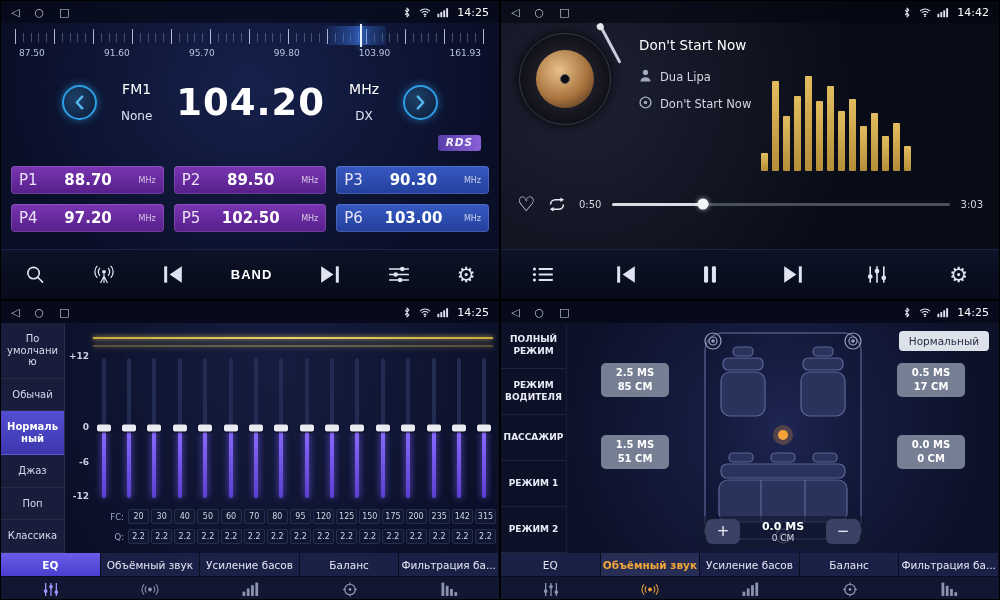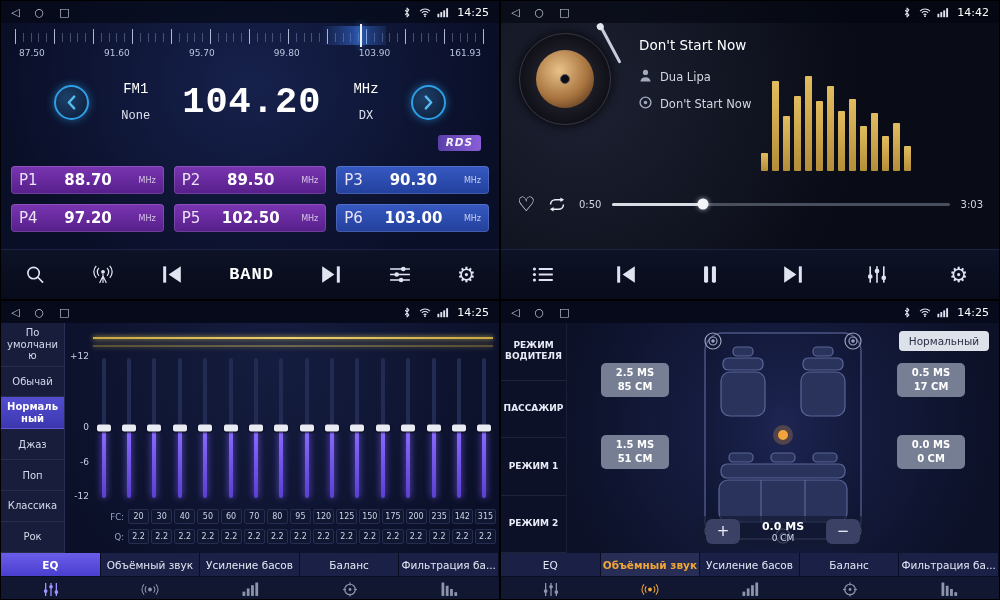--- a/index.html
+++ b/index.html
@@ -12,37 +12,37 @@
   .nav-keys { display:flex; gap:15px; color:#c9cfdf; }
   .nav-ic { font-size:11px; line-height:1; cursor:pointer; }
   .status-right { display:flex; align-items:center; gap:6px; color:#e2e6f0; }
   .st-ic svg { width:12px; height:11px; display:block; }
   .time { font-size:11px; color:#fff; margin-left:2px; }
 
   
   .toolbar { height:50px; min-height:50px; margin-top:auto; display:flex; align-items:center; justify-content:space-around; background:linear-gradient(180deg,#0d1226,#070b1a); border-top:1px solid #1d2344; }
   .tb-btn { background:none; border:none; color:#e0e4f0; cursor:pointer; display:flex; align-items:center; justify-content:center; padding:4px; }
   .tb-btn svg { width:22px; height:19px; }
-  .tb-btn.band { font-size:17px; font-weight:bold; letter-spacing:1px; color:#fff; font-family:Liberation Mono, monospace; }
+  .tb-btn.band { font-size:13px; font-weight:bold; letter-spacing:1px; color:#fff; font-family:Liberation Sans, sans-serif; }
   .tb-btn.gear { font-size:21px; line-height:1; }
 
   
   .q-radio { background:radial-gradient(ellipse at 50% 28%, #16214c 0%, #0a0f28 70%); }
   .ruler { position:relative; height:36px; margin:4px 14px 0; cursor:pointer; }
   .ticks { position:absolute; left:0; right:0; top:2px; height:15px;
     background:
       repeating-linear-gradient(90deg, rgba(205,215,240,.8) 0 1px, transparent 1px 39px),
       repeating-linear-gradient(90deg, rgba(160,172,205,.38) 0 1px, transparent 1px 7.8px);
     background-size:100% 15px, 100% 9px; background-position:0 0, 0 4px; background-repeat:no-repeat; }
   .ruler-highlight { position:absolute; left:65%; width:14%; top:-1px; height:19px;
     background:linear-gradient(90deg, transparent, rgba(66,132,255,.5) 55%, rgba(66,132,255,.12)); }
   .ruler-needle { position:absolute; left:73.5%; top:-3px; width:2px; height:23px; background:#ecf4ff; box-shadow:0 0 7px #4a9aff; }
   .ruler-labels { position:absolute; left:4px; right:4px; top:21px; display:flex; justify-content:space-between; }
   .ruler-label { font-size:9px; color:#b9c3de; }
-  .freq-row { display:flex; align-items:center; justify-content:center; gap:32px; margin-top:8px; height:62px;font-family:Liberation Mono, monospace; }
+  .freq-row { display:flex; align-items:center; justify-content:center; gap:24px; margin-top:8px; height:62px; }
   .round-btn { width:35px; height:35px; border-radius:50%; border:2px solid #2e9fe6; color:#56bbf2; cursor:pointer;
     background:radial-gradient(circle at 35% 35%, #1d4068, #0d1b38); box-shadow:0 0 9px rgba(46,159,230,.55); display:flex; align-items:center; justify-content:center; }
   .round-btn svg { width:11px; height:15px; }
   .freq-col { display:flex; flex-direction:column; align-items:center; gap:12px; }
   .band-label, .unit-label { font-size:14px; color:#fff; }
   .mode-label { font-size:12px; color:#dfe4f2; }
   .freq-value { font-size:37px; font-weight:bold; color:#fff; letter-spacing:1px; }
   .rds-row { height:18px; min-height:18px; display:flex; justify-content:flex-end; padding-right:18px; margin-top:2px; }
   .rds-badge { font-size:10.5px; font-style:italic; font-weight:bold; color:#f2f0fa; letter-spacing:1px;
     background:linear-gradient(90deg,#5a3fa8,#8a5fd8); padding:1px 8px; border-radius:3px; height:16px; }
@@ -76,26 +76,26 @@
   .ptime { font-size:10px; color:#d2d7e2; }
   .progress { flex:1; position:relative; height:3px; background:#4a4f5e; border-radius:2px; cursor:pointer; }
   .progress-fill { position:absolute; left:0; top:0; bottom:0; background:#d9dce3; border-radius:2px; }
   .progress-knob { position:absolute; top:50%; transform:translate(-50%,-50%); width:11px; height:11px; border-radius:50%; background:#f2f4f8; box-shadow:0 0 5px rgba(255,255,255,.65); }
 
   
   .q-eq { background:#0b1028; }
   .eq-body { display:flex; height:230px; min-height:230px; background:radial-gradient(circle at 55% 18%, #151d40, #0b1028 75%); }
   .eq-sidebar { width:64px; min-width:64px; background:#171d3a; border-right:1px solid #272e52; display:flex; flex-direction:column; }
   .side-item { flex:1; display:flex; align-items:center; justify-content:center; text-align:center; font-size:10px; color:#d5daec;
-    border-bottom:1px solid rgba(255,255,255,.07); padding:4px 3px; line-height:1.15; cursor:pointer; overflow-wrap:anywhere; }
+    border-bottom:1px solid rgba(255,255,255,.07); padding:10px 3px; line-height:1.15; cursor:pointer; overflow-wrap:anywhere; }
   .side-item.active { background:linear-gradient(180deg,#534dd2,#3c37ae); color:#fff; font-weight:bold; }
   .eq-panel { position:relative; flex:1; }
   .curve { position:absolute; left:28px; right:6px; height:2px; background:linear-gradient(90deg,#c8a83e,#ecd26c,#c8a83e); top:14px; box-shadow:0 0 5px #e8cf6a; }
   .curve.l2 { top:22px; opacity:.4; }
-  .eq-scale-label { position:absolute; left:2px; width:22px; text-align:right; font-size:9px; color:#c9cfe5; }
+  .eq-scale-label { position:absolute; left:2px; width:22px; text-align:right; font-size:9px; color:#c9cfe5;font-weight:bold; }
   .eq-sliders { position:absolute; left:26px; right:2px; top:30px; height:150px; display:flex; }
   .eq-band { flex:1; position:relative; cursor:pointer; }
   .track { position:absolute; left:50%; transform:translateX(-50%); top:5px; bottom:5px; width:4px; background:#222b52; border-radius:2px; }
   .fill { position:absolute; left:0; right:0; top:50%; bottom:0; background:linear-gradient(#8a6cff,#5a3fd0); border-radius:2px; box-shadow:0 0 7px rgba(123,92,255,.85); }
   .knob { position:absolute; left:50%; top:50%; transform:translate(-50%,-50%); width:14px; height:7px; background:#e9ebf3; border-radius:2px; box-shadow:0 1px 2px #000; cursor:grab; }
   .eq-row { position:absolute; left:2px; right:2px; display:flex; align-items:center;margin-left:36px; }
   .eq-row.fc { top:186px; } .eq-row.q { top:206px; }
   .eq-row-label { width:24px; font-size:8.5px; color:#99a3c9; text-align:right; padding-right:3px; }
   .cells { flex:1; display:flex; }
   .cell { flex:1; margin:0 1px; background:#101731; border:1px solid #262d50; border-radius:2px; font-size:8px; color:#ced4ea; text-align:center; padding:2px 0; }
@@ -693,20 +693,21 @@
               <rect x="7.3" y="3" width="2.2" height="8" fill="currentColor"></rect>
               <rect x="10.7" y="0.5" width="2.2" height="10.5" fill="currentColor"></rect>
             </svg>
           </span>
           <span class="time">14:25</span>
         </div>
       </div>
 
     <div class="sur-body">
       <div class="sur-modes" id="surround-modes">
+          <div class="mode-item">ПОЛНЫЙ РЕЖИМ</div>
           <div class="mode-item">РЕЖИМ ВОДИТЕЛЯ</div>
           <div class="mode-item">ПАССАЖИР</div>
           <div class="mode-item">РЕЖИМ 1</div>
           <div class="mode-item">РЕЖИМ 2</div>
         </div>
       <div class="sur-stage">
         <button class="sur-preset">Нормальный</button>
 
         <svg class="car" viewBox="0 0 176 222">
           <defs>

